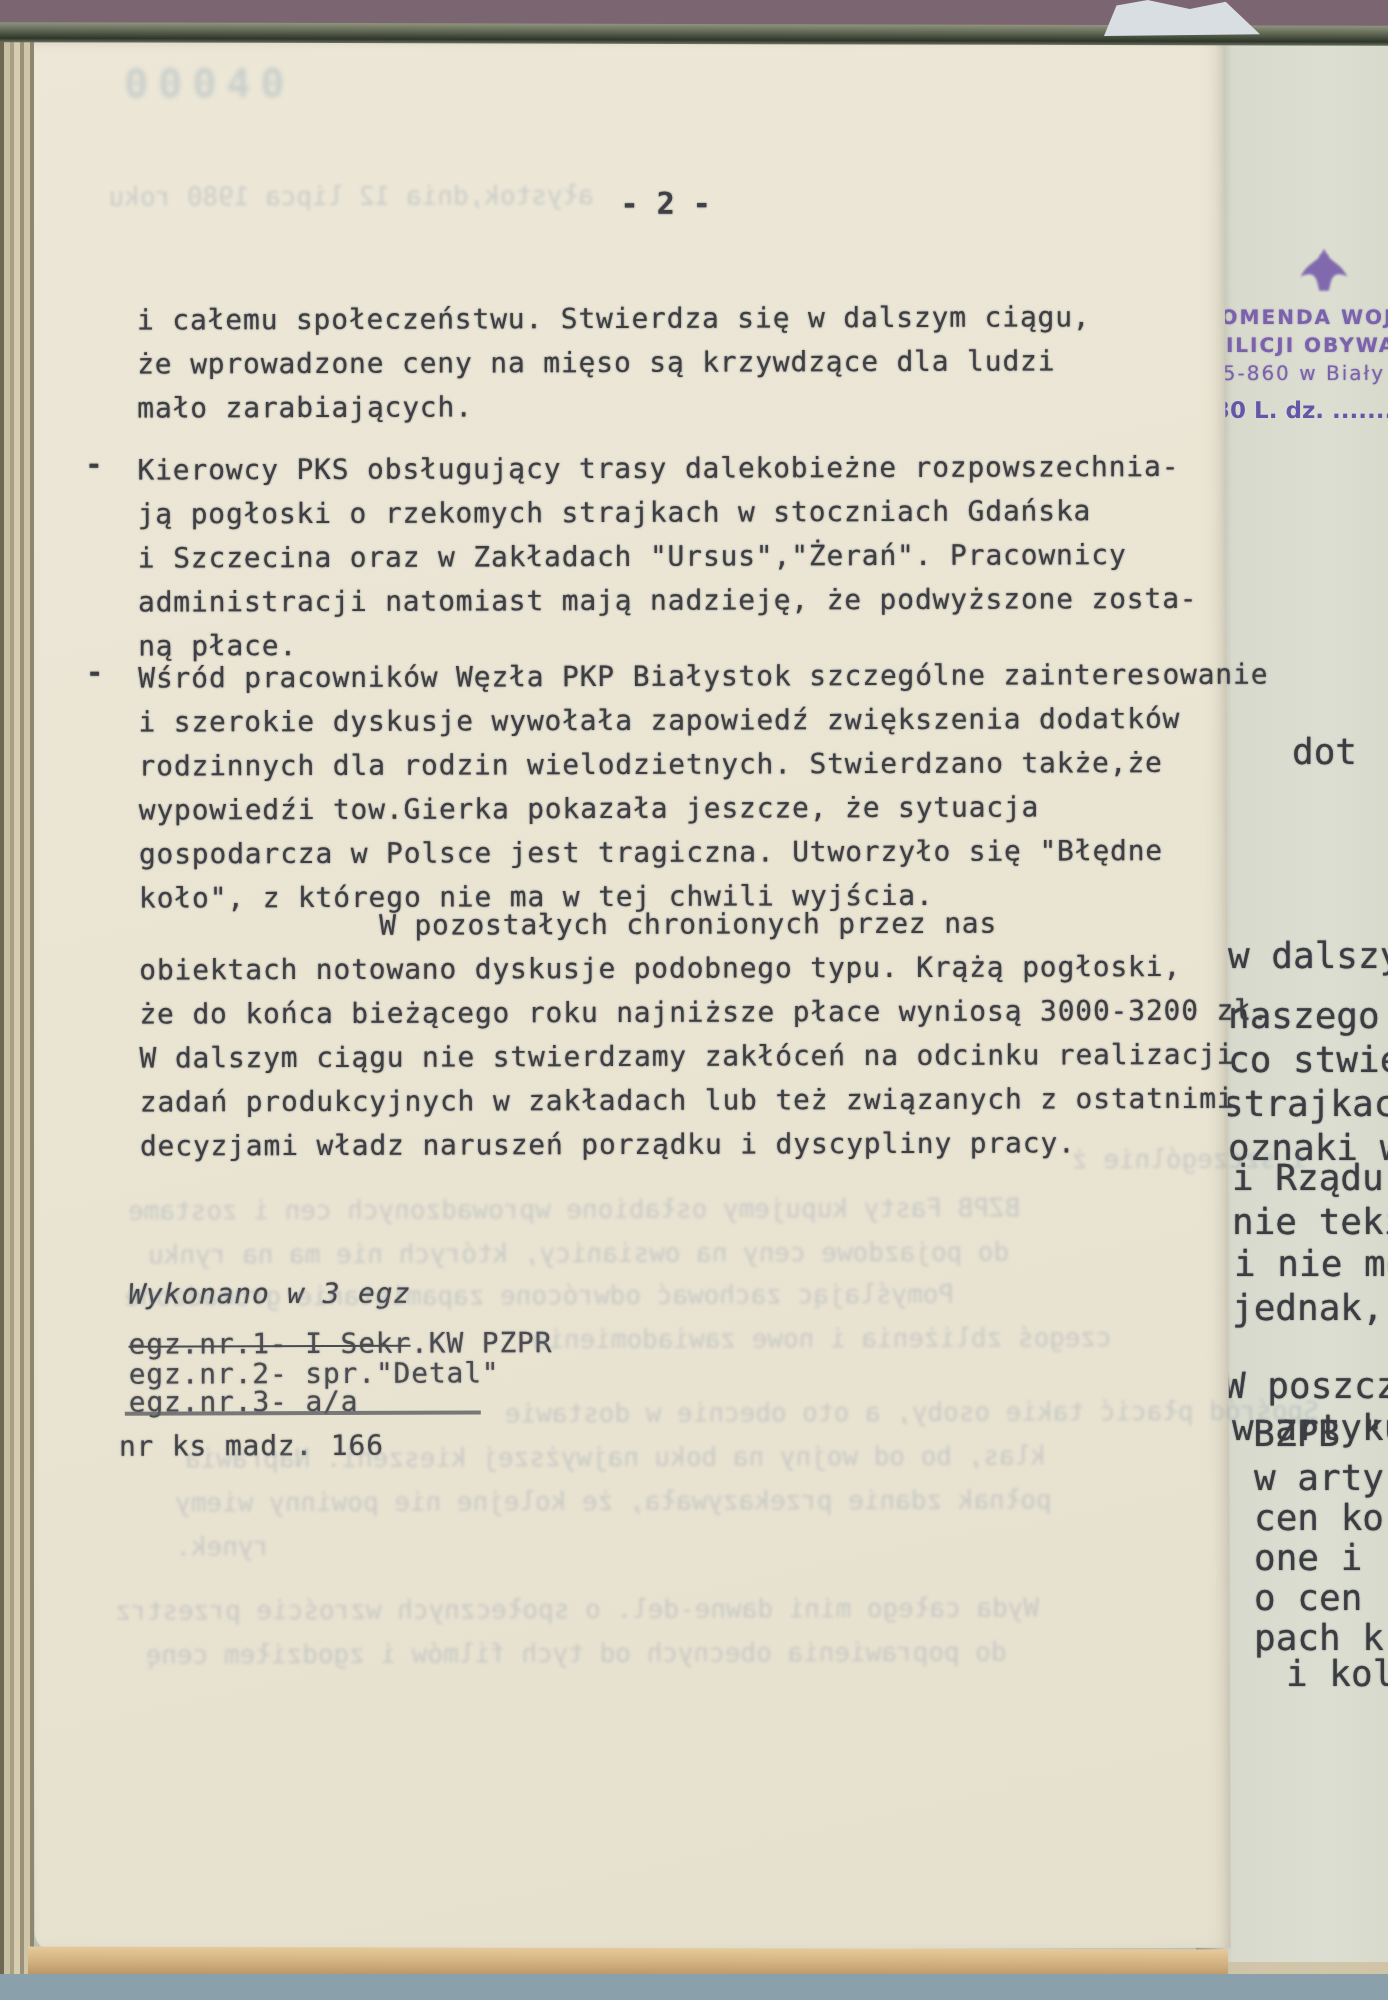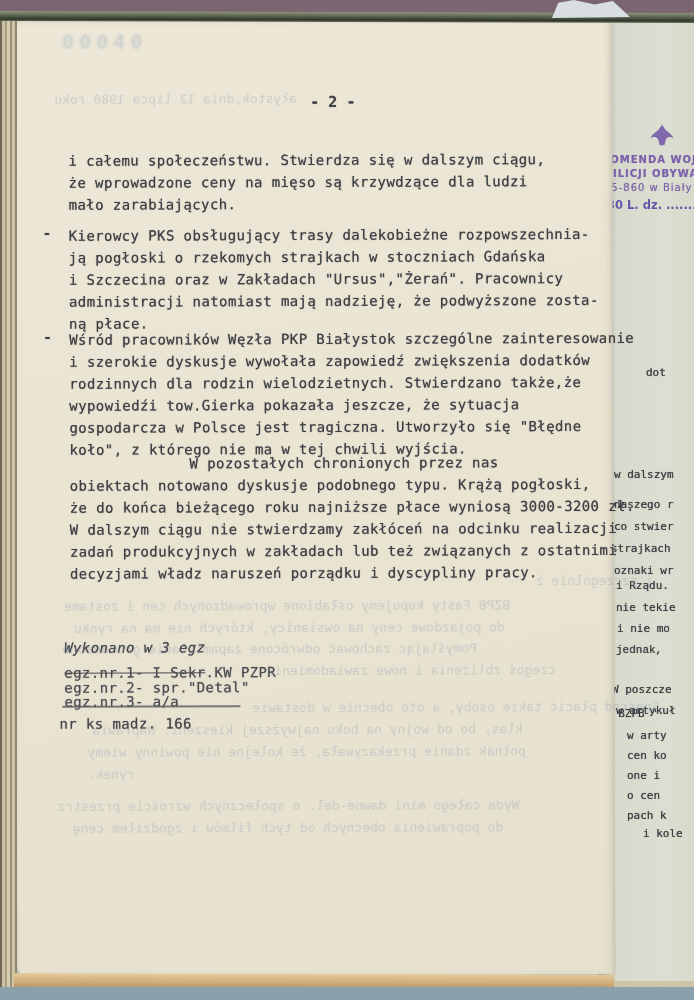--- a/index.html
+++ b/index.html
@@ -14,21 +14,21 @@
       transform:rotate(0.15deg);}
   .paper-scrap{position:absolute;left:552px;top:0;width:78px;height:18px;background:#d9dee3;z-index:7;
       clip-path:polygon(0% 100%,8% 15%,28% 0%,55% 25%,78% 5%,100% 95%);}
 
   
   .right-page{position:absolute;left:598px;top:16px;width:110px;height:972px;z-index:1;
       background:linear-gradient(90deg,#c9ccbd 0%,#d8dacd 18%,#dcded1 60%,#d5d8c9 100%);
       border-bottom-left-radius:16px;}
   .right-page::before{content:"";position:absolute;left:0;top:0;width:18px;height:100%;
       background:linear-gradient(90deg,rgba(70,72,58,0.40),rgba(70,72,58,0));}
-  .frag{position:absolute;white-space:nowrap;font-size:11px;color:#3b3d42;
+  .frag{position:absolute;white-space:nowrap;font-size:18px;color:#3b3d42;
       text-shadow:0 0 0.8px rgba(59,61,66,0.8);}
   .stamp{position:absolute;color:#6b4da6;font-family:"DejaVu Sans", sans-serif;font-weight:bold;}
   .stamp-line{position:absolute;font-size:10px;letter-spacing:1px;white-space:nowrap;
       color:#6b4da6;opacity:.85;text-shadow:0 0 1px rgba(107,77,166,.6);}
   .case-line{position:absolute;font-family:"DejaVu Sans", sans-serif;font-weight:bold;
       font-size:11.5px;color:#5948a8;white-space:nowrap;opacity:.9;}
   .emblem{position:absolute;opacity:.8;filter:blur(0.4px);}
 
   
   .main-page{position:absolute;left:14px;top:18px;width:598px;height:958px;z-index:2;
@@ -89,21 +89,21 @@
 
     <div class="frag" style="left:48px;top:350px;">dot</div>
     <div class="frag" style="left:16px;top:452px;">w dalszym</div>
     <div class="frag" style="left:16px;top:482px;">naszego r</div>
     <div class="frag" style="left:16px;top:504px;">co stwier</div>
     <div class="frag" style="left:13px;top:526px;">strajkach</div>
     <div class="frag" style="left:16px;top:548px;">oznaki wr</div>
     <div class="frag" style="left:18px;top:563px;">i Rządu.</div>
     <div class="frag" style="left:18px;top:585px;">nie tekie</div>
     <div class="frag" style="left:7px;top:606px;margin-left:12px;">i nie mo</div>
-    <div class="frag" style="left:18px;top:628px;font-family:Liberation Mono, monospace;">jednak,</div>
+    <div class="frag" style="left:18px;top:628px;">jednak,</div>
     <div class="frag" style="left:18px;top:650px;margin-top:38px;">w artykuł</div>
     <div class="frag" style="left:14px;top:667px;">W poszcze</div>
     <div class="frag" style="left:7px;top:691px;">- BZPB "</div>
     <div class="frag" style="left:29px;top:713px;">w arty</div>
     <div class="frag" style="left:29px;top:733px;text-align:center;">cen ko</div>
     <div class="frag" style="left:29px;top:753px;">one i</div>
     <div class="frag" style="left:29px;top:773px;">o cen</div>
     <div class="frag" style="left:29px;top:793px;">pach k</div>
     <div class="frag" style="left:45px;top:811px;">i kole</div>
   </div>

